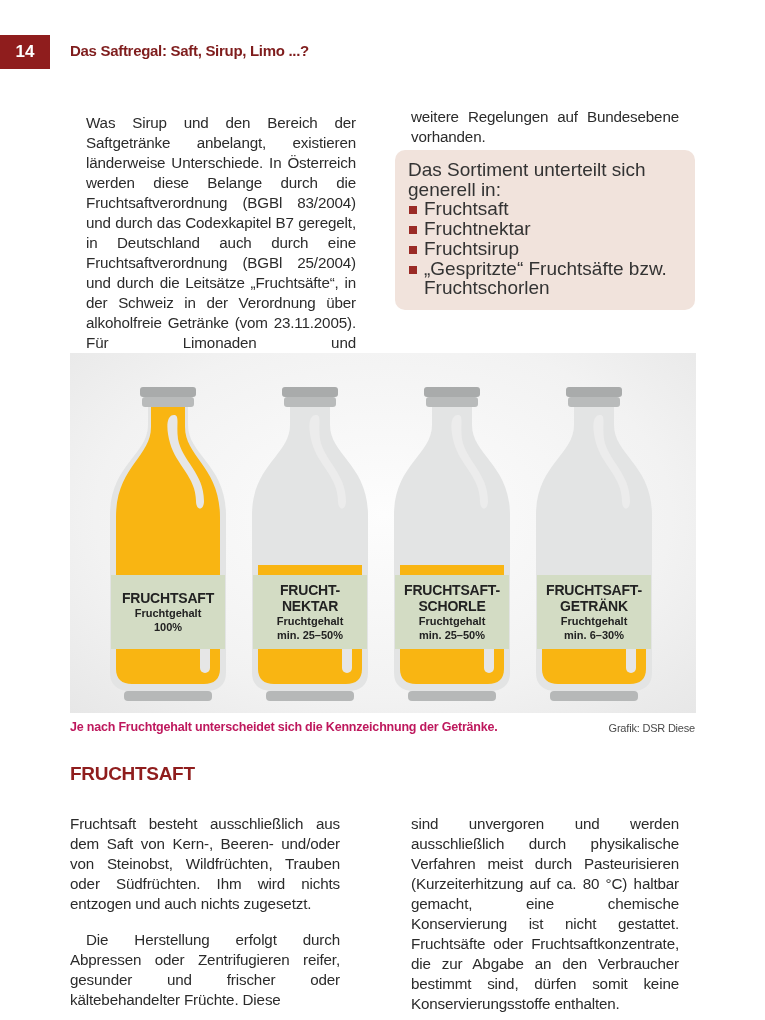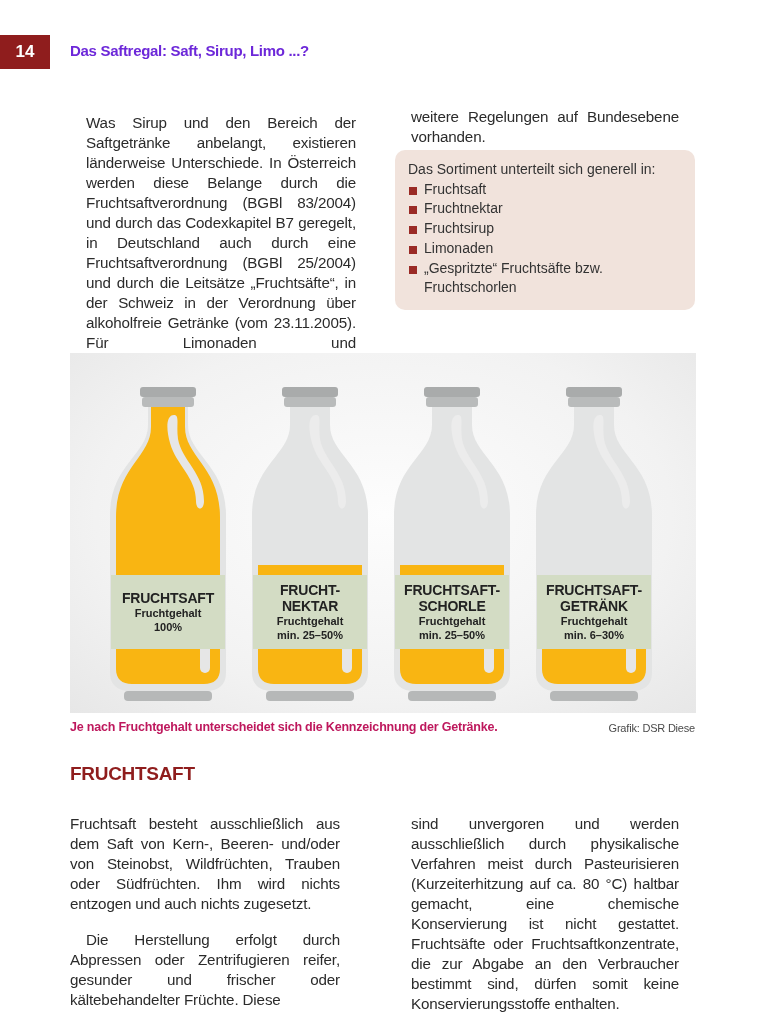--- a/index.html
+++ b/index.html
@@ -1,31 +1,31 @@
 <!DOCTYPE html>
 <html><head>
   <meta charset="utf-8">
   <style>
     html, body { margin: 0; padding: 0; background: #ffffff; }
     body { width: 765px; height: 1020px; position: relative; overflow: hidden;
            font-family: "Liberation Sans Narrow", "Liberation Sans", sans-serif; color: #2b2b2b; }
     .page-num { position: absolute; left: 0; top: 35px; width: 50px; height: 34px;
                 background: #8f1d1d; color: #fff; font-weight: bold; font-size: 17px;
                 display: flex; align-items: center; justify-content: center; }
-    .running-head { position: absolute; left: 70px; top: 42px; color: #6d28d9;
+    .running-head { position: absolute; left: 70px; top: 42px; color: #7f1d1d;
                     font-weight: bold; font-size: 15px; letter-spacing: -0.3px; }
     .col { position: absolute; font-size: 15.2px; line-height: 20px; text-align: justify;
            letter-spacing: -0.15px; }
     .col p { margin: 16px; }
     .col p.indent { text-indent: 16px; }
     .col-l-top { left: 70px; top: 97px; width: 302px; }
     .col-r-top { left: 395px; top: 91px; width: 300px; }
     .info-box { position: absolute; left: 395px; top: 150px; width: 300px; height: 160px;
                 background: #f1e3dc; border-radius: 10px; box-sizing: border-box;
-                padding: 10px 12px 0 13px; font-size: 14px; line-height: 19.7px; color: #333; }
+                padding: 10px 12px 0 13px; font-size: 19px; line-height: 19.7px; color: #333; }
     .info-box .intro { margin: 0; }
     .info-box ul { list-style: none; margin: 0; padding: 0; }
     .info-box li { position: relative; padding-left: 16px; }
     .info-box li .bullet { position: absolute; left: 1px; top: 7px; width: 8px; height: 8px;
                            background: #9a2a25; }
     .graphic { position: absolute; left: 70px; top: 353px; width: 626px; height: 360px;
                background: radial-gradient(ellipse at 50% 45%, #fdfdfd 0%, #f2f2f2 65%, #e7e7e7 100%); }
     .bottle { position: absolute; top: 32px; width: 128px; height: 316px; }
     .bottle svg { position: absolute; left: 0; top: 0; }
     .label { position: absolute; left: 7px; top: 190px; width: 114px; height: 74px;
@@ -54,21 +54,20 @@
 <div class="col col-r-top">
   <p>weitere Regelungen auf Bundesebene vorhanden.</p>
 </div>
 
 <div class="info-box">
   <p class="intro">Das Sortiment unterteilt sich generell in:</p>
   <ul>
     <li><span class="bullet"></span><span>Fruchtsaft</span></li>
     <li><span class="bullet"></span><span>Fruchtnektar</span></li>
     <li><span class="bullet"></span><span>Fruchtsirup</span></li>
-    <li><span class="bullet"></span><span>Limonaden</span></li>
     <li><span class="bullet"></span><span>„Gespritzte“ Fruchtsäfte bzw. Fruchtschorlen</span></li>
   </ul>
 </div>
 
 <div class="graphic">
 
   <div class="bottle" style="left:34px;">
     <svg width="128" height="316" viewBox="0 0 128 316">
       <path d="M44 22 L84 22 L84 40 C84 70 122 80 122 130 L122 288 C122 300 114 306 102 306 L26 306 C14 306 6 300 6 288 L6 130 C6 80 44 70 44 40 Z" fill="#e3e4e4"></path>
       <path d="M47 22 L81 22 L81 42 C81 72 116 82 116 132 L116 284 C116 294 110 299 100 299 L28 299 C18 299 12 294 12 284 L12 132 C12 82 47 72 47 42 Z" fill="#f9b512"></path>

